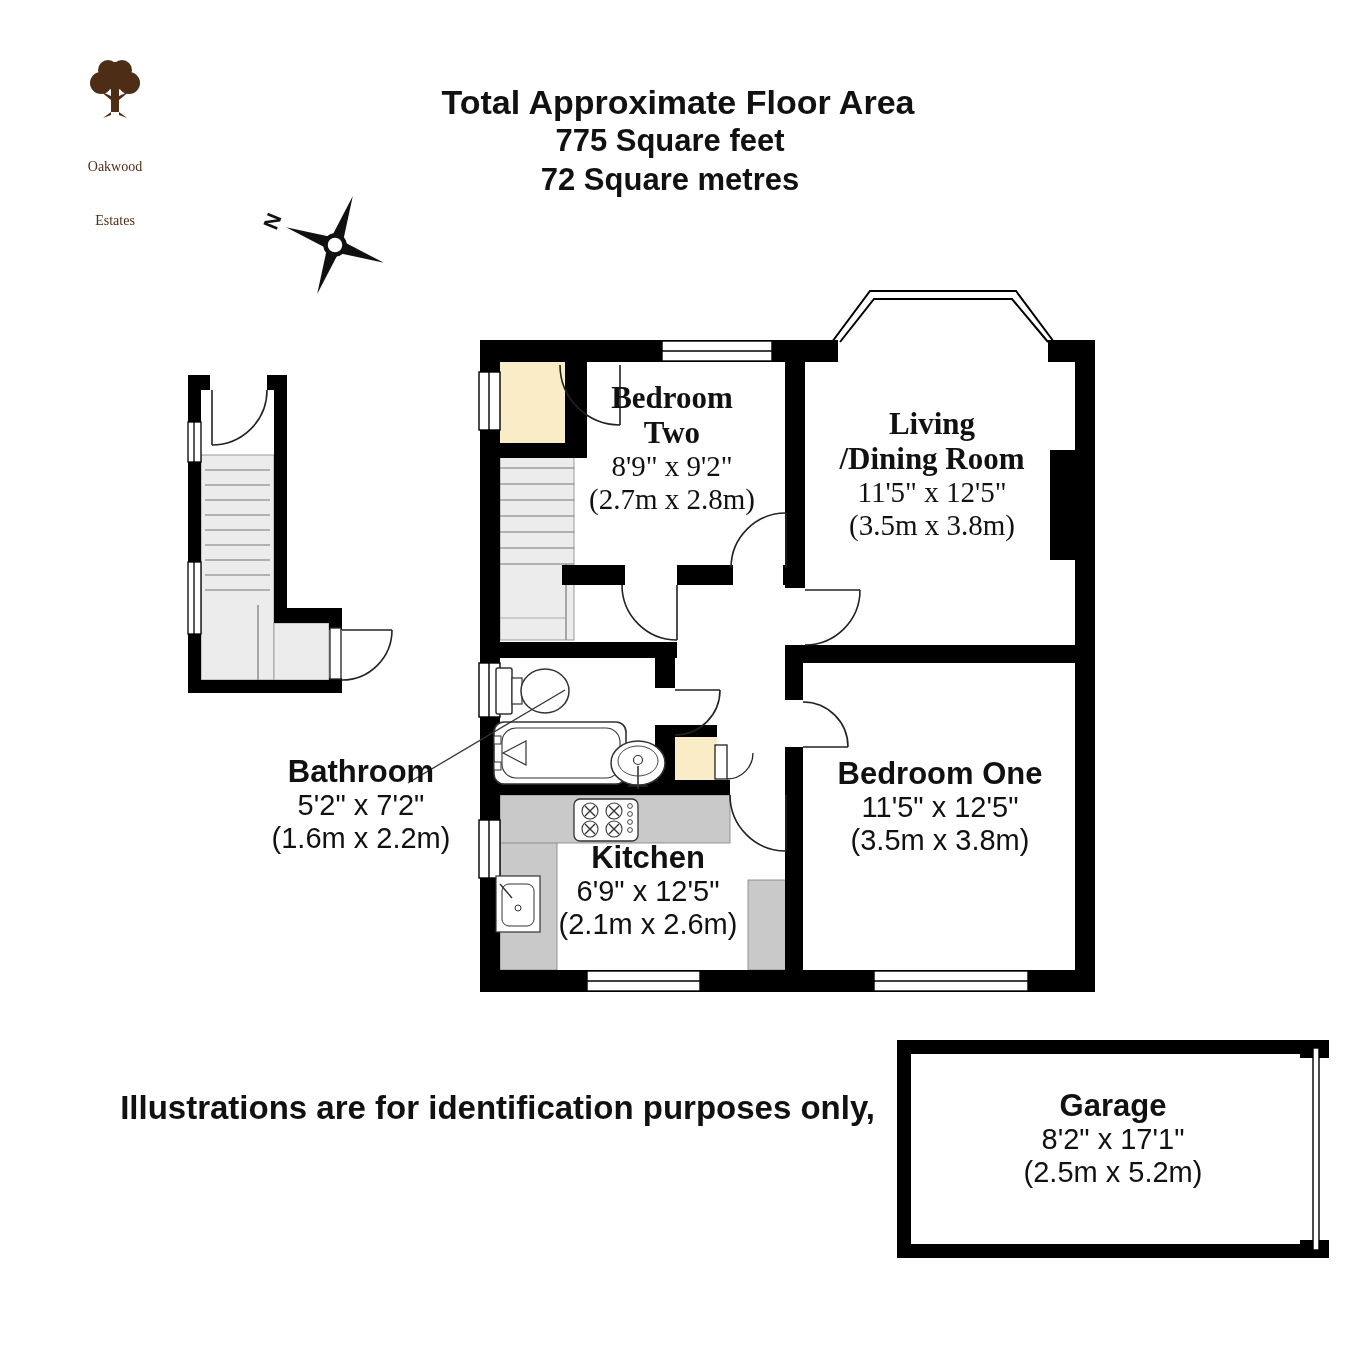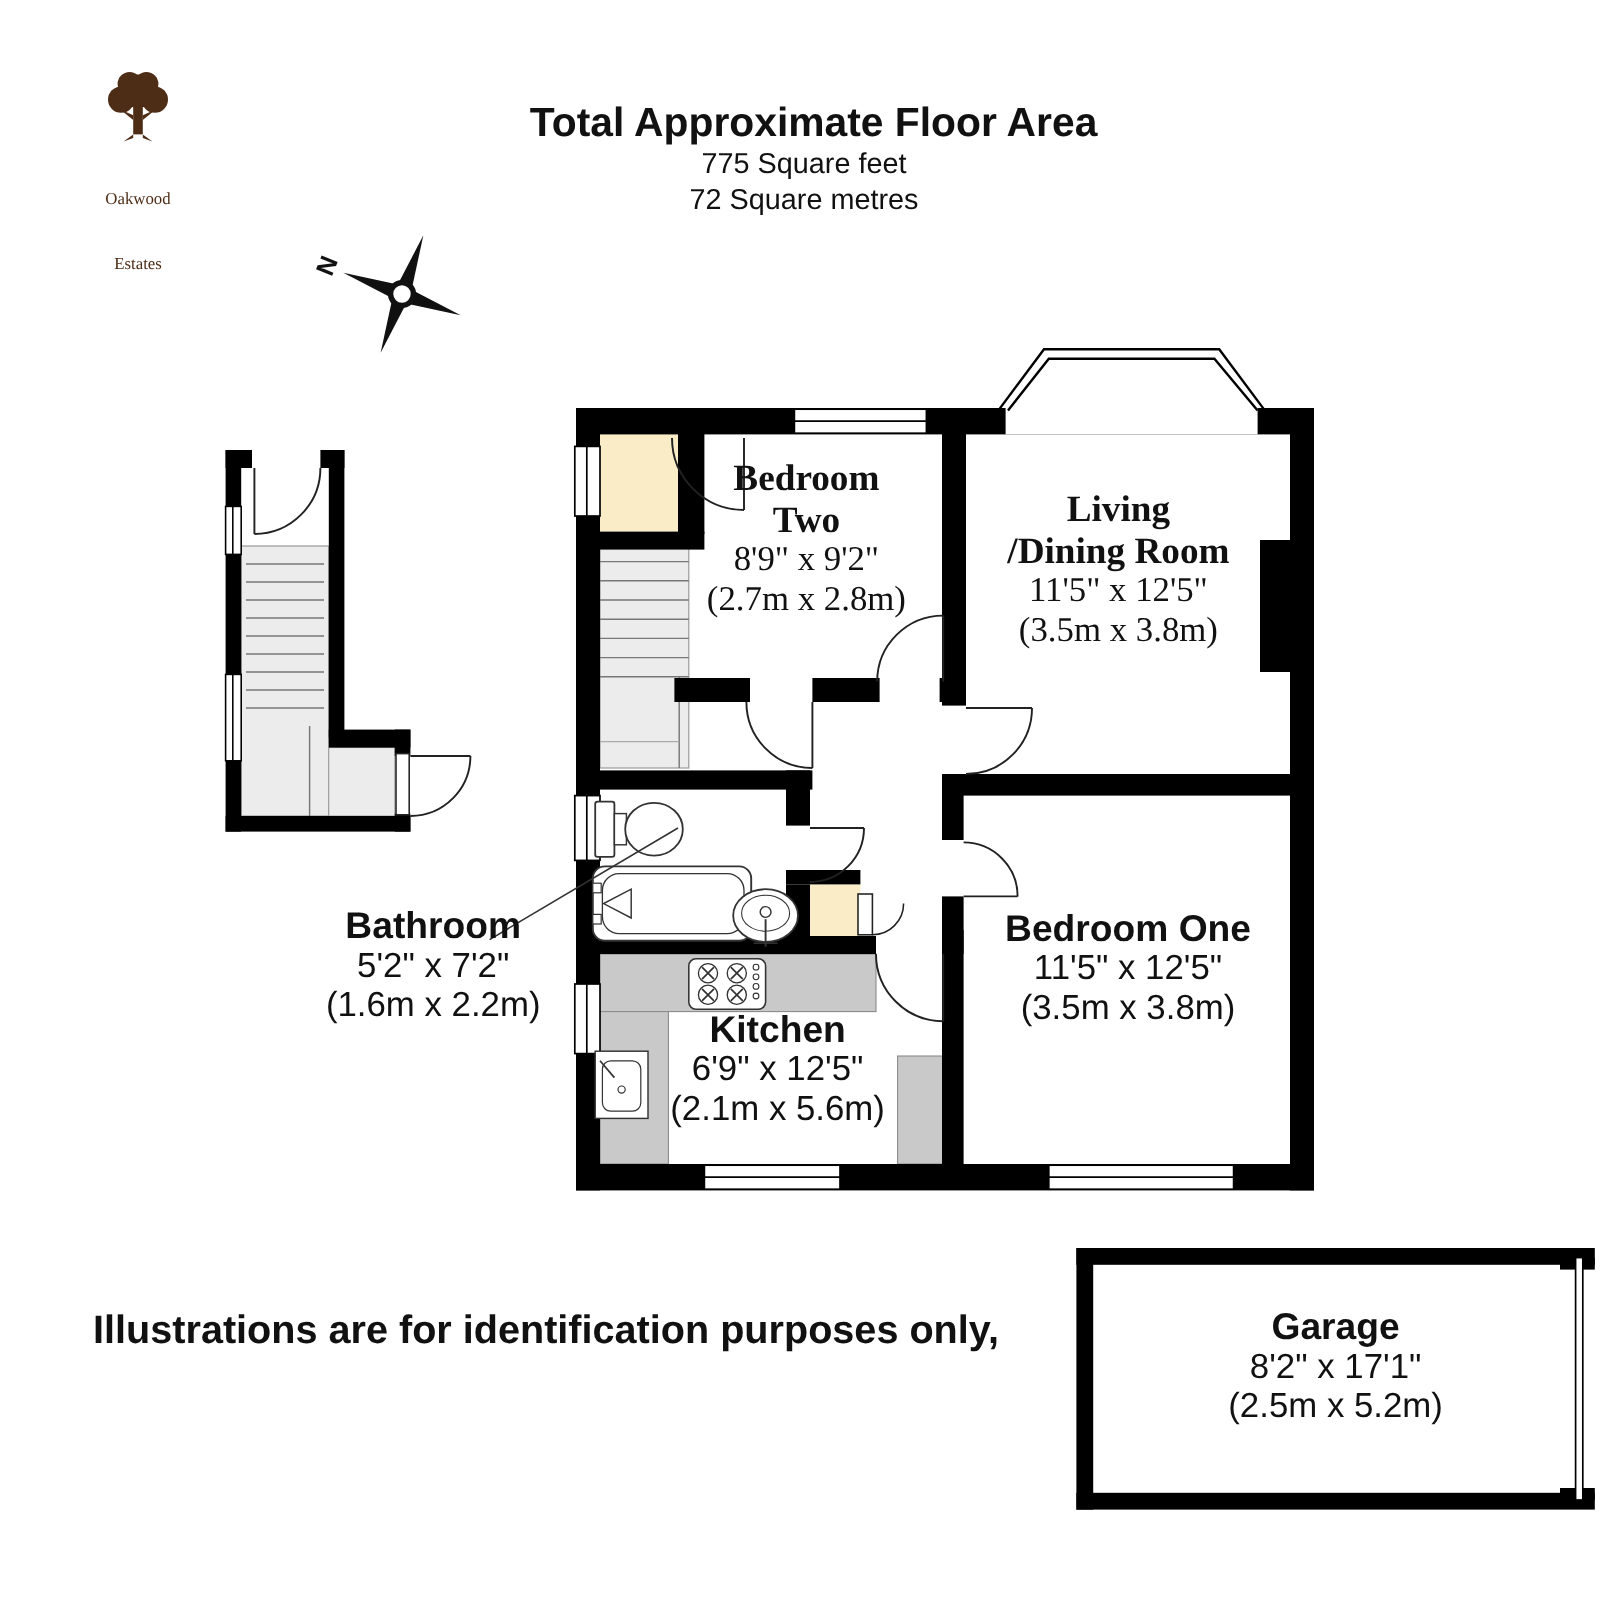--- a/index.html
+++ b/index.html
@@ -2,31 +2,31 @@
 <html><head>
 <meta charset="utf-8">
 <style>
   html,body{margin:0;padding:0;background:#fff;}
   .page{position:relative;width:1350px;height:1350px;background:#ffffff;overflow:hidden;
         font-family:"Liberation Sans",sans-serif;color:#111;}
   .abs{position:absolute;}
   
   .title-block{left:0;top:82px;width:1340px;text-align:center;}
   .title-main{font-size:34px;font-weight:bold;line-height:1.18;margin-left:16px;}
-  .title-sub{font-size:24px;line-height:1.25;}
+  .title-sub{font-size:31px;line-height:1.25;font-weight:bold;}
   
   .logo{left:60px;top:58px;width:110px;text-align:center;}
   .logo-text{font-family:"Liberation Serif",serif;color:#4e2d17;font-size:14px;line-height:1.1;margin-top:39px;}
   
   .room-label{position:absolute;transform:translateX(-50%);text-align:center;
               line-height:1.13;white-space:nowrap;}
   .room-name{font-size:31px;font-weight:bold;}
   .room-dims{font-size:29px;}
   
-  .disclaimer{left:35px;top:1086px;width:840px;text-align:center;
+  .disclaimer{left:35px;top:1086px;width:840px;text-align:right;
               font-size:33px;font-weight:bold;line-height:1.32;}
   svg{display:block;}
   .plan-svg{left:0;top:0;}
 </style>
 </head>
 <body>
 
 <div class="page">
 
   <div class="abs logo">
@@ -319,21 +319,21 @@
 
   <div class="room-label" style="left:940px;top:756px;">
     <div class="room-name">Bedroom One</div>
     <div class="room-dims">11'5" x 12'5"</div>
     <div class="room-dims">(3.5m x 3.8m)</div>
   </div>
 
   <div class="room-label" style="left:648px;top:840px;">
     <div class="room-name">Kitchen</div>
     <div class="room-dims">6'9" x 12'5"</div>
-    <div class="room-dims">(2.1m x 5.6m)</div>
+    <div class="room-dims">(2.1m x 2.6m)</div>
   </div>
 
   <div class="room-label" style="left:361px;top:754px;">
     <div class="room-name">Bathroom</div>
     <div class="room-dims">5'2" x 7'2"</div>
     <div class="room-dims">(1.6m x 2.2m)</div>
   </div>
 
   <div class="room-label" style="left:1113px;top:1088px;">
     <div class="room-name">Garage</div>

